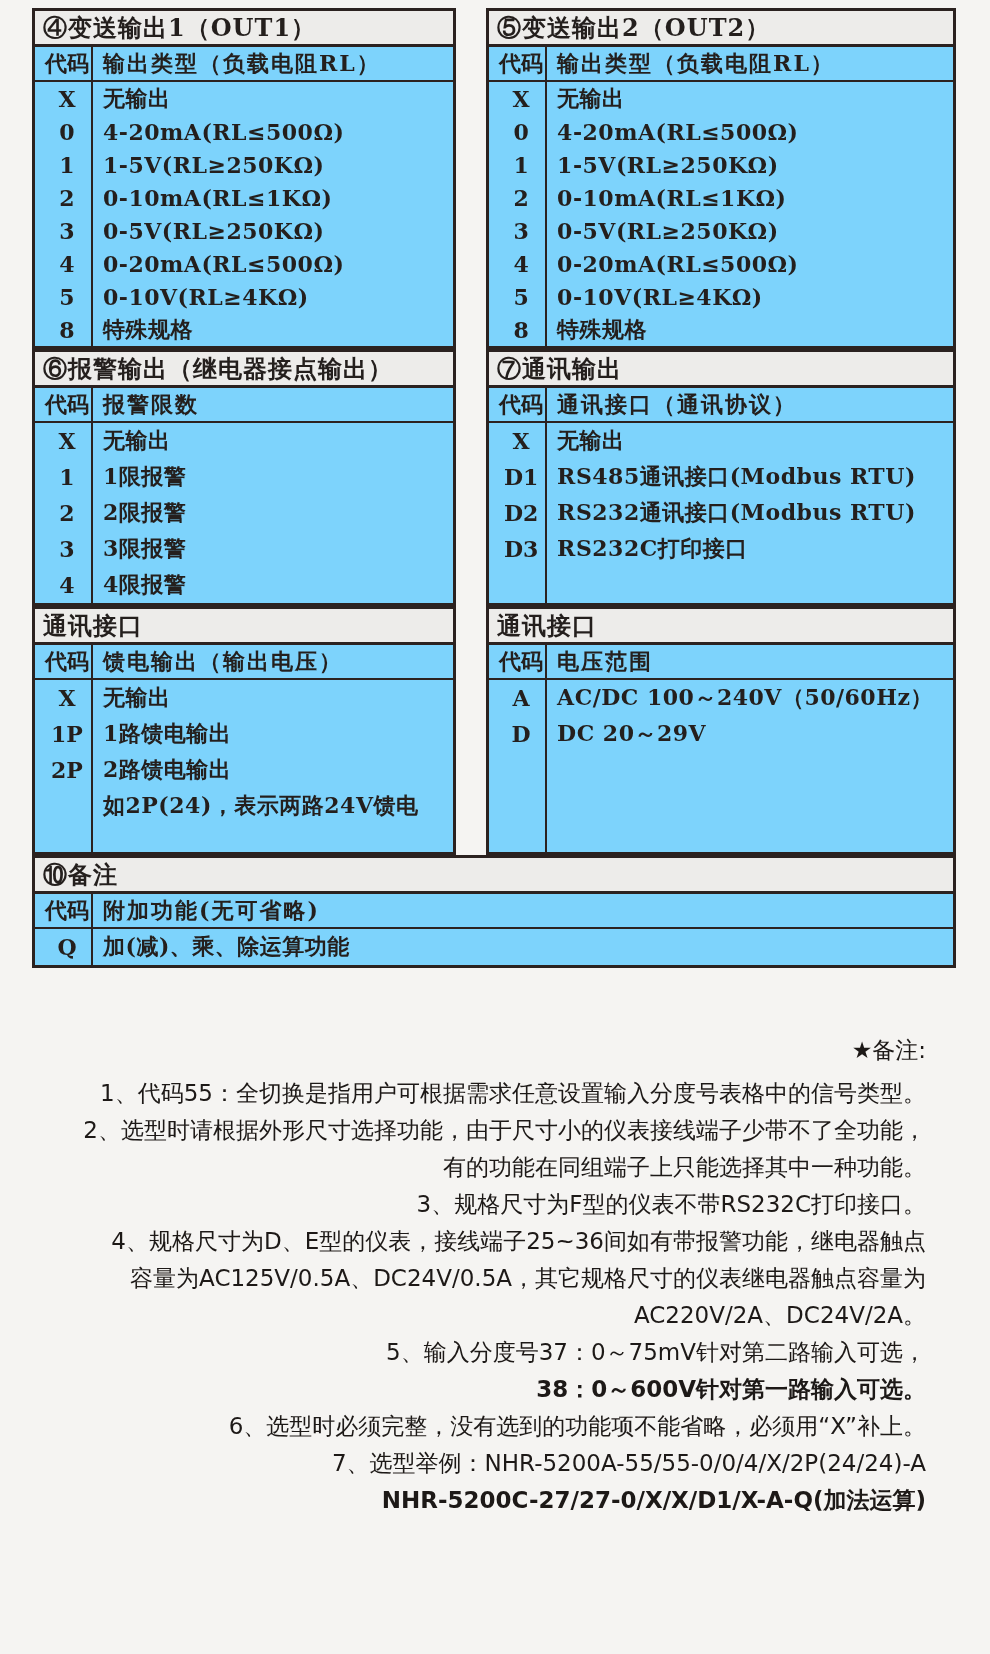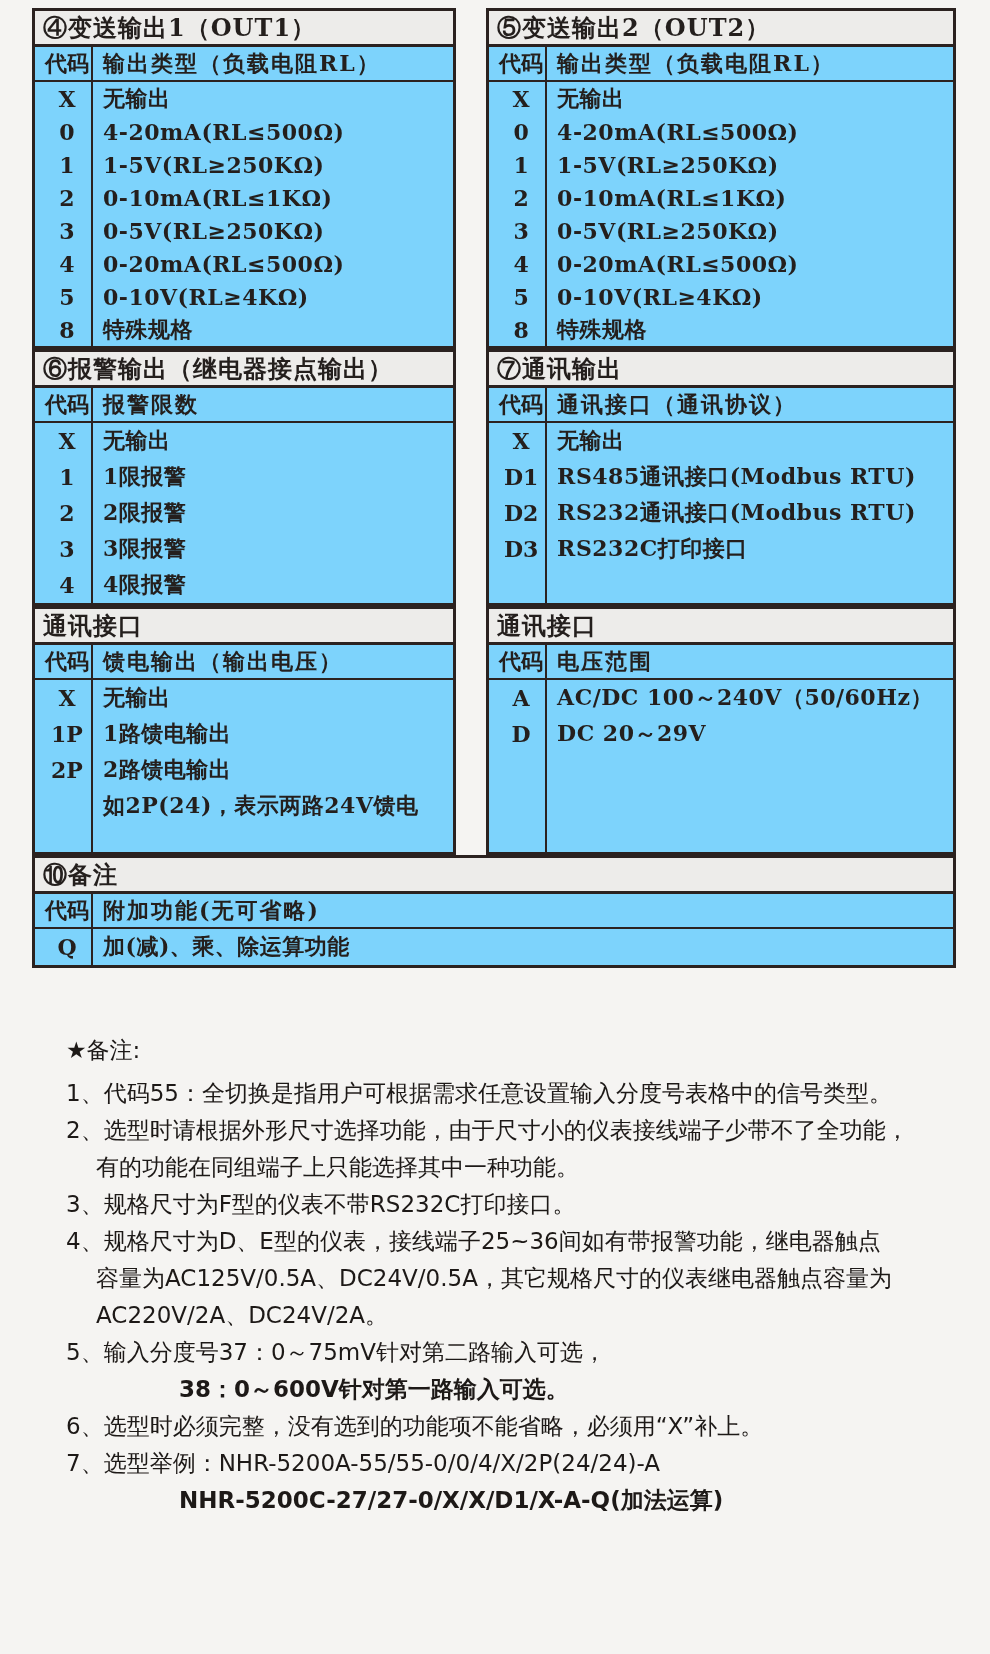--- a/index.html
+++ b/index.html
@@ -57,20 +57,21 @@
   .pair3 .t-cell.t-body,
   .full  .t-cell.t-body { height:36px; }
   .pair3 .t-grid { min-height:207px; }
   .notes {
     margin:64px 0 0 66px;
     width:860px;
     font-family:"DejaVu Sans","Liberation Sans",sans-serif;
     font-size:23px;
     line-height:37px;
     color:#1d1917;
+    text-align:right;
   }
   .notes-title { margin-bottom:6px; }
   .note-line.ind-1 { padding-left:30px; }
   .note-line.ind-2 { padding-left:113px;font-weight:bold; }
 </style>
 </head>
 <body>
 
 <div class="tables">
   <div class="pair pair1">

